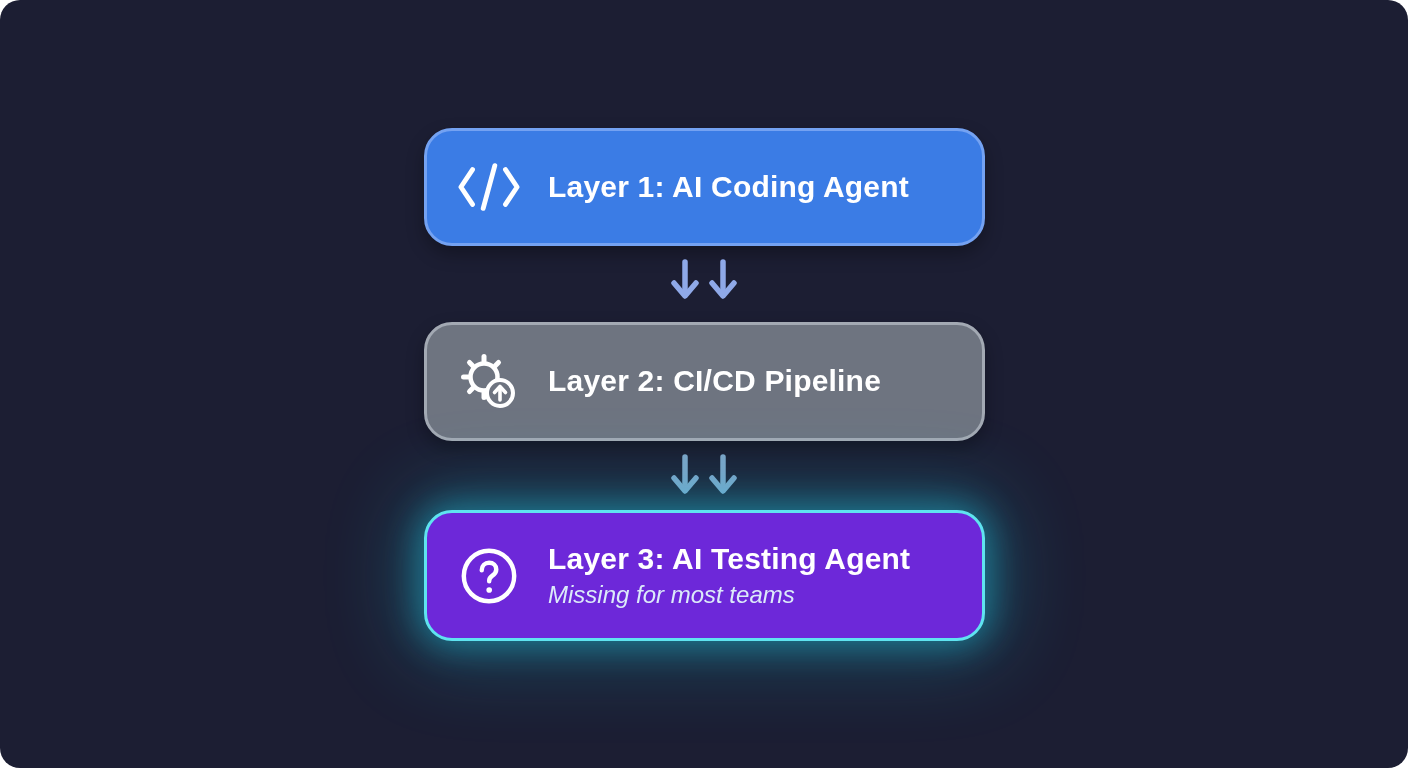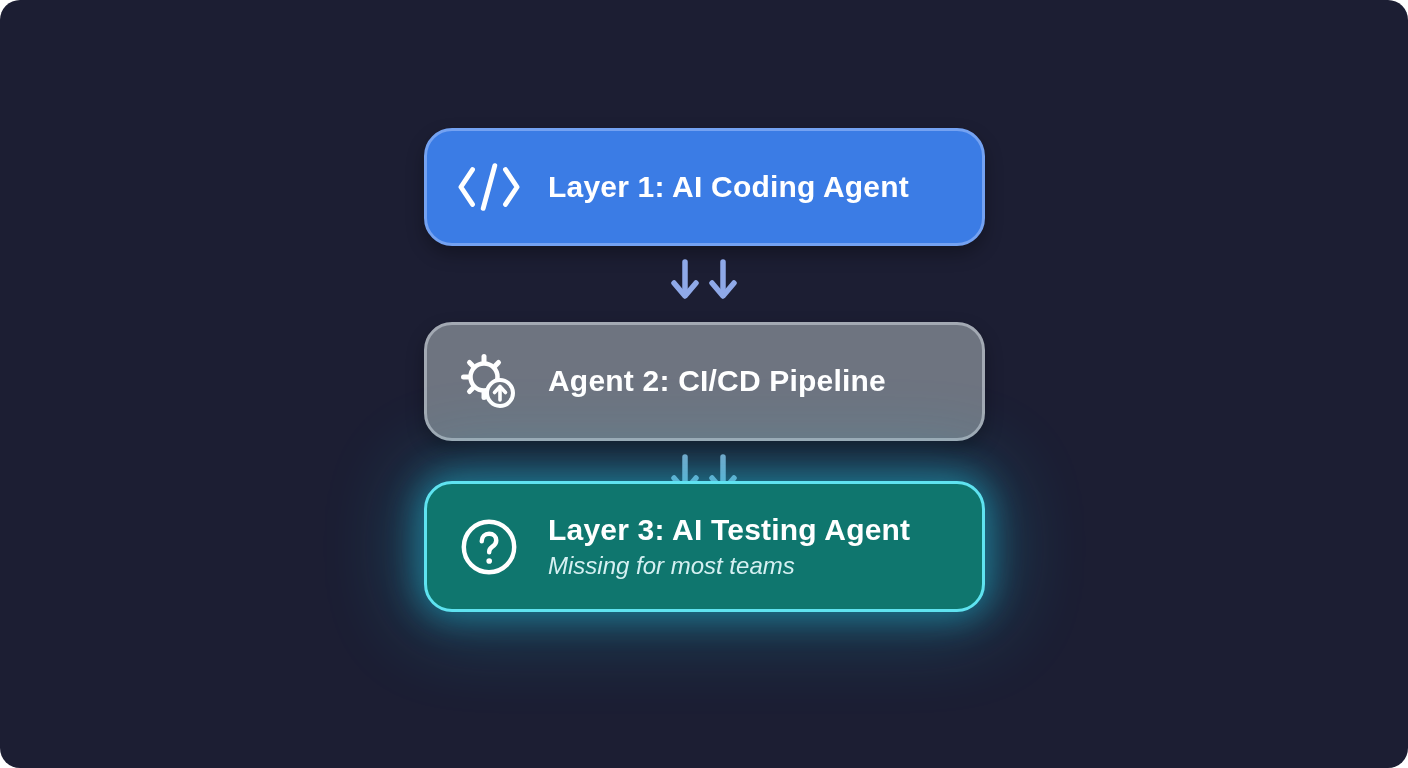--- a/index.html
+++ b/index.html
@@ -60,23 +60,23 @@
     text-align: right;
   }
   .box-2 {
     top: 322px;
     height: 119px;
     background: #6e7480;
     border: 3px solid #a3a9b3;
     box-shadow: 0 8px 18px rgba(0, 0, 0, 0.30);
   }
   .box-3 {
-    top: 481px;
+    top: 510px;
     height: 131px;
-    background: #0f766e;
+    background: #6d28d9;
     border: 3px solid #5fe3f0;
     box-shadow: 0 0 34px 6px rgba(34, 211, 238, 0.42),
                 0 0 80px 22px rgba(34, 211, 238, 0.22);
   }
   .connector {
     position: absolute;
     left: 644px;
     width: 120px;
     height: 46px;
     display: flex;
@@ -129,21 +129,21 @@
           <path d="M12.5 41.5 L 15.7 38.3"></path>
         </g>
         <circle cx="43" cy="43" r="13" fill="#6e7480" stroke="#ffffff" stroke-width="4"></circle>
         <g stroke="#ffffff" stroke-width="3.6" stroke-linecap="round" stroke-linejoin="round">
           <path d="M43 50 V 37.5"></path>
           <path d="M37.5 42.5 L 43 36.5 L 48.5 42.5"></path>
         </g>
       </svg>
     </span>
     <div class="text-col">
-      <span class="layer-title">Agent 2: CI/CD Pipeline</span>
+      <span class="layer-title">Layer 2: CI/CD Pipeline</span>
     </div>
   </div>
 
   <div class="connector connector-2">
     <svg width="120" height="46" viewBox="0 0 120 46" fill="none">
       <g stroke="#7da3c6" stroke-width="5.5" stroke-linecap="round" stroke-linejoin="round">
         <path d="M41 4 V 36"></path>
         <path d="M30 25 L41 38 L52 25"></path>
         <path d="M79 4 V 36"></path>
         <path d="M68 25 L79 38 L90 25"></path>

